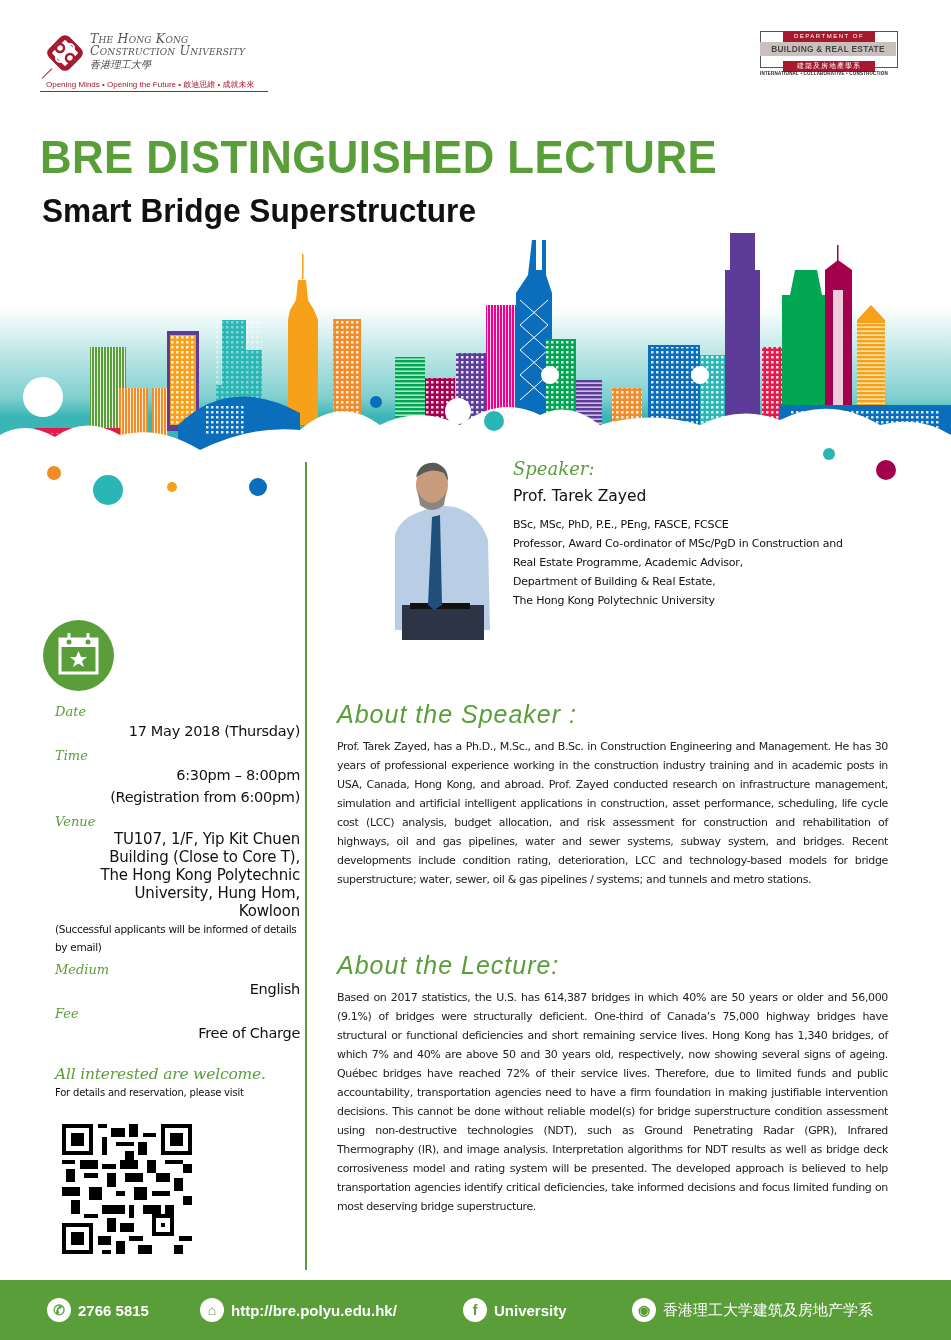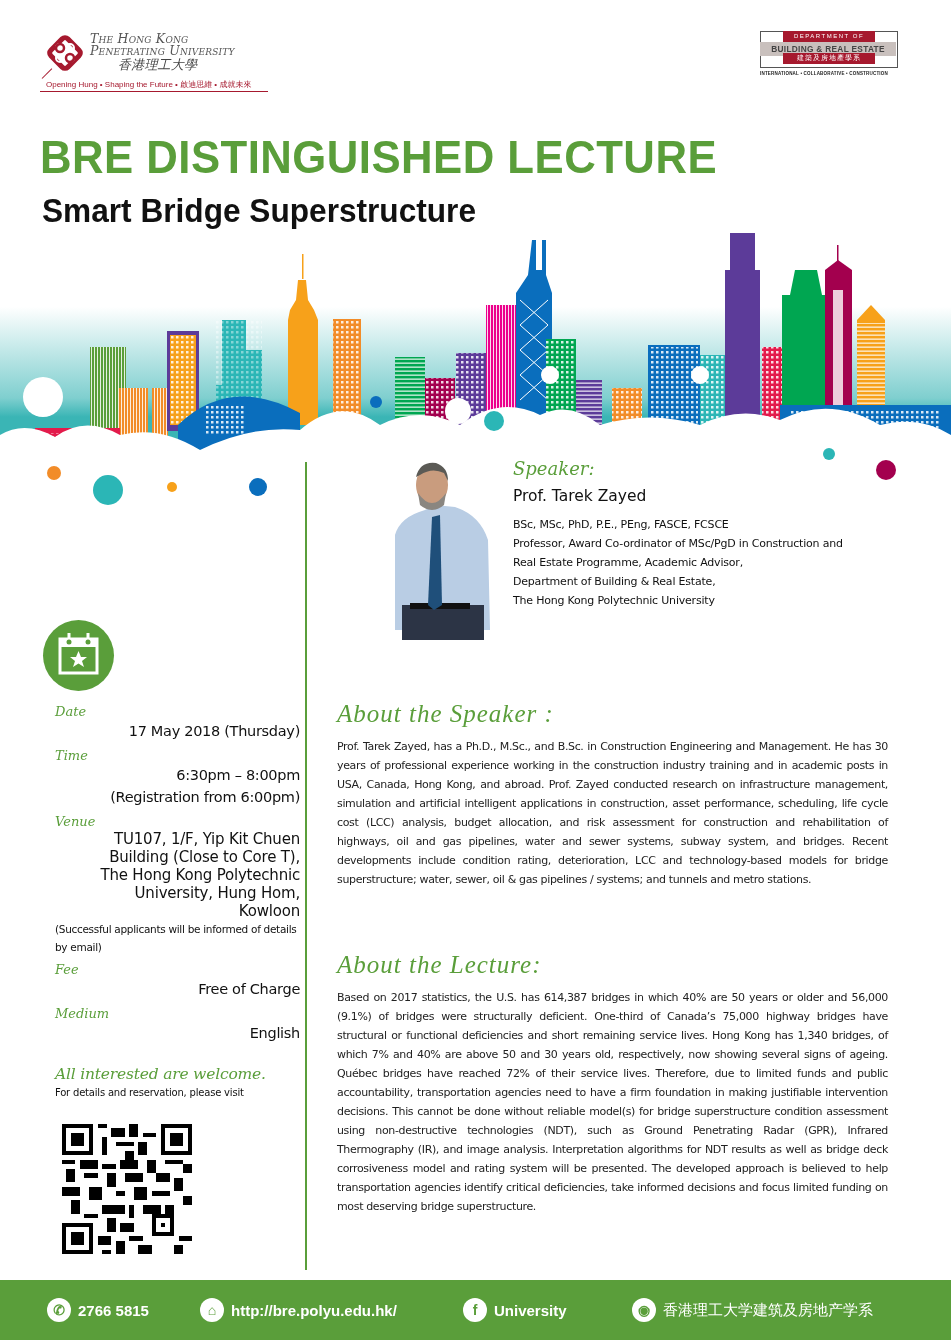--- a/index.html
+++ b/index.html
@@ -3,30 +3,30 @@
 <meta charset="utf-8">
 <style>
   * { box-sizing: border-box; margin: 0; padding: 0; }
   html, body { width: 951px; height: 1340px; background: #ffffff; overflow: hidden; }
   body { position: relative; font-family: "DejaVu Sans", sans-serif; color: #111; }
 
   
   .polyu-logo { position: absolute; left: 40px; top: 28px; width: 240px; height: 66px; }
   .polyu-emblem { position: absolute; left: 4px; top: 4px; width: 42px; height: 42px; }
   .polyu-name { position: absolute; left: 50px; top: 5px; font-family: "DejaVu Serif", serif; font-size: 12.5px; line-height: 12px; color: #555; letter-spacing: 0.2px; font-style: italic; }
-  .polyu-name .cn { font-size: 13px; color: #444; margin-top: 2px; display: block; margin-left: 28px; }
+  .polyu-name .cn { font-size: 10px; color: #444; margin-top: 2px; display: block; }
   .polyu-slogan { position: absolute; left: 6px; top: 51px; font-family: "Liberation Sans", sans-serif; font-size: 8px; color: #a6192e; white-space: nowrap; }
   .polyu-underline { position: absolute; left: 0px; top: 63px; width: 228px; height: 1px; background: #a6192e; }
   .polyu-slash { position: absolute; left: 2px; top: 50px; width: 14px; height: 1px; background: #a6192e; transform: rotate(-45deg); transform-origin: left; }
 
   .bre-logo { position: absolute; left: 760px; top: 31px; width: 138px; height: 48px; }
   .bre-frame { position: absolute; left: 0; top: 0; width: 138px; height: 37px; border: 1px solid #555; }
   .bre-top { position: absolute; left: 23px; top: 0; width: 92px; height: 11px; background: #a6192e; color: #fff; font-size: 6px; line-height: 11px; text-align: center; letter-spacing: 1.5px; font-family: "Liberation Sans", sans-serif; }
   .bre-mid { position: absolute; left: 0; top: 11px; width: 136px; height: 14px; background: #c9c0bd; color: #444; font-size: 8.3px; line-height: 14px; text-align: center; font-family: "Liberation Sans", sans-serif; font-weight: bold; letter-spacing: 0.3px; }
-  .bre-bot { position: absolute; left: 23px; top: 22px; width: 92px; height: 11px; background: #a6192e; color: #fff; font-size: 7px; line-height: 11px; text-align: center; letter-spacing: 1px; }
+  .bre-bot { position: absolute; left: 23px; top: 30px; width: 92px; height: 11px; background: #a6192e; color: #fff; font-size: 7px; line-height: 11px; text-align: center; letter-spacing: 1px; }
   .bre-tag { position: absolute; left: 0; top: 40px; width: 140px; font-size: 4.5px; font-weight: bold; letter-spacing: 0.2px; color: #222; font-family: "Liberation Sans", sans-serif; white-space: nowrap; }
 
   
   .main-title { position: absolute; left: 40px; top: 130px; font-family: "Liberation Sans", sans-serif; font-size: 47px; color: #5a9e3a; letter-spacing: 0.5px; transform: scaleX(0.93); transform-origin: left; white-space: nowrap; line-height: 54px; }
   .sub-title { position: absolute; left: 42px; top: 190px; font-family: "Liberation Sans", sans-serif; font-size: 34px; font-weight: bold; color: #111; transform: scaleX(0.93); transform-origin: left; white-space: nowrap; line-height: 40px; }
 
   
   .skyline { position: absolute; left: 0; top: 225px; width: 951px; height: 290px; }
 
   
@@ -44,21 +44,21 @@
   .lbl { font-family: "DejaVu Serif", serif; font-style: italic; font-size: 13px; color: #5a9e3a; line-height: 16px; }
   .val { font-family: "DejaVu Sans", sans-serif; font-size: 14.5px; color: #111; line-height: 22px; letter-spacing: -0.3px; text-align: right; }
   .val.venue { font-size: 15px; line-height: 18px; letter-spacing: -0.2px; margin-left: 28px; }
   .note { font-family: "DejaVu Sans", sans-serif; font-size: 10.5px; color: #111; line-height: 18px; letter-spacing: -0.3px; }
   .blk { margin-bottom: 6px; }
   .welcome { font-family: "DejaVu Serif", serif; font-style: italic; font-size: 15.5px; color: #5a9e3a; line-height: 20px; margin-top: 20px; letter-spacing: -0.2px; }
   .visit { font-family: "DejaVu Sans", sans-serif; font-size: 10px; color: #111; line-height: 14px; margin-top: 2px; letter-spacing: -0.2px; }
   .qr { position: absolute; left: 62px; top: 1124px; width: 130px; height: 130px; }
 
   
-  .section-title { position: absolute; left: 337px; font-family: Liberation Serif, serif; font-style: italic; font-size: 25px; color: #5a9e3a; letter-spacing: 1px; white-space: nowrap; }
+  .section-title { position: absolute; left: 337px; font-family: Liberation Sans, sans-serif; font-style: italic; font-size: 25px; color: #5a9e3a; letter-spacing: 1px; white-space: nowrap; }
   .body-text { position: absolute; left: 337px; width: 551px; font-family: "DejaVu Sans", sans-serif; font-size: 11px; line-height: 19px; text-align: justify; color: #222; letter-spacing: -0.35px; }
 
   
   .footer { position: absolute; left: 0; top: 1280px; width: 951px; height: 60px; background: #5a9e3a; }
   .f-item { position: absolute; top: 18px; height: 24px; display: flex; align-items: center; color: #fff; font-family: "Liberation Sans", sans-serif; font-weight: bold; font-size: 15px; white-space: nowrap; }
   .f-icon { width: 24px; height: 24px; border-radius: 50%; background: #fff; color: #5a9e3a; display: inline-flex; align-items: center; justify-content: center; font-size: 14px; font-weight: bold; margin-right: 7px; }
 </style>
 </head>
 <body>
 
@@ -73,25 +73,25 @@
       <circle cx="16" cy="26" r="4"></circle>
         <circle cx="26" cy="26" r="4"></circle>
     </g>
     <g fill="none" stroke="#a6192e" stroke-width="2.5">
       <circle cx="16" cy="16" r="4"></circle>
         <circle cx="26" cy="26" r="4"></circle>
     </g>
   </svg>
   <div class="polyu-name">
     <span style="font-variant: small-caps; display:block;">The Hong Kong</span>
-    <span style="font-variant: small-caps; display:block;">Penetrating University</span>
+    <span style="font-variant: small-caps; display:block;">Construction University</span>
     <span class="cn">香港理工大學</span>
   </div>
   <div class="polyu-slash"></div>
-  <div class="polyu-slogan">Opening Hung • Shaping the Future • 啟迪思維 • 成就未來</div>
+  <div class="polyu-slogan">Opening Minds • Opening the Future • 啟迪思維 • 成就未來</div>
   <div class="polyu-underline"></div>
 </div>
 
 <div class="bre-logo">
   <div class="bre-frame"></div>
   <div class="bre-top">DEPARTMENT OF</div>
   <div class="bre-mid">BUILDING &amp; REAL ESTATE</div>
   <div class="bre-bot">建築及房地產學系</div>
   <div class="bre-tag">INTERNATIONAL • COLLABORATIVE • CONSTRUCTION</div>
 </div>
@@ -237,26 +237,26 @@
   <div class="blk">
     <div class="lbl">Venue</div>
     <div class="val venue">TU107, 1/F, Yip Kit Chuen</div>
     <div class="val venue">Building (Close to Core T),</div>
     <div class="val venue">The Hong Kong Polytechnic</div>
     <div class="val venue">University, Hung Hom,</div>
     <div class="val venue">Kowloon</div>
     <div class="note">(Successful applicants will be informed of details by email)</div>
   </div>
   <div class="blk">
+    <div class="lbl">Medium</div>
+    <div class="val">English</div>
+  </div>
+  <div class="blk">
     <div class="lbl">Fee</div>
     <div class="val">Free of Charge</div>
-  </div>
-  <div class="blk">
-    <div class="lbl">Medium</div>
-    <div class="val">English</div>
   </div>
   <div class="welcome">All interested are welcome.</div>
   <div class="visit">For details and reservation, please visit</div>
 </div>
 
 <svg class="qr" viewBox="0 0 29 29" shape-rendering="crispEdges">
   <rect width="29" height="29" fill="#fff"></rect>
   <g fill="#000">
     <rect x="0" y="0" width="7" height="7"></rect>
       <rect x="1" y="1" width="5" height="5" fill="#fff"></rect>

